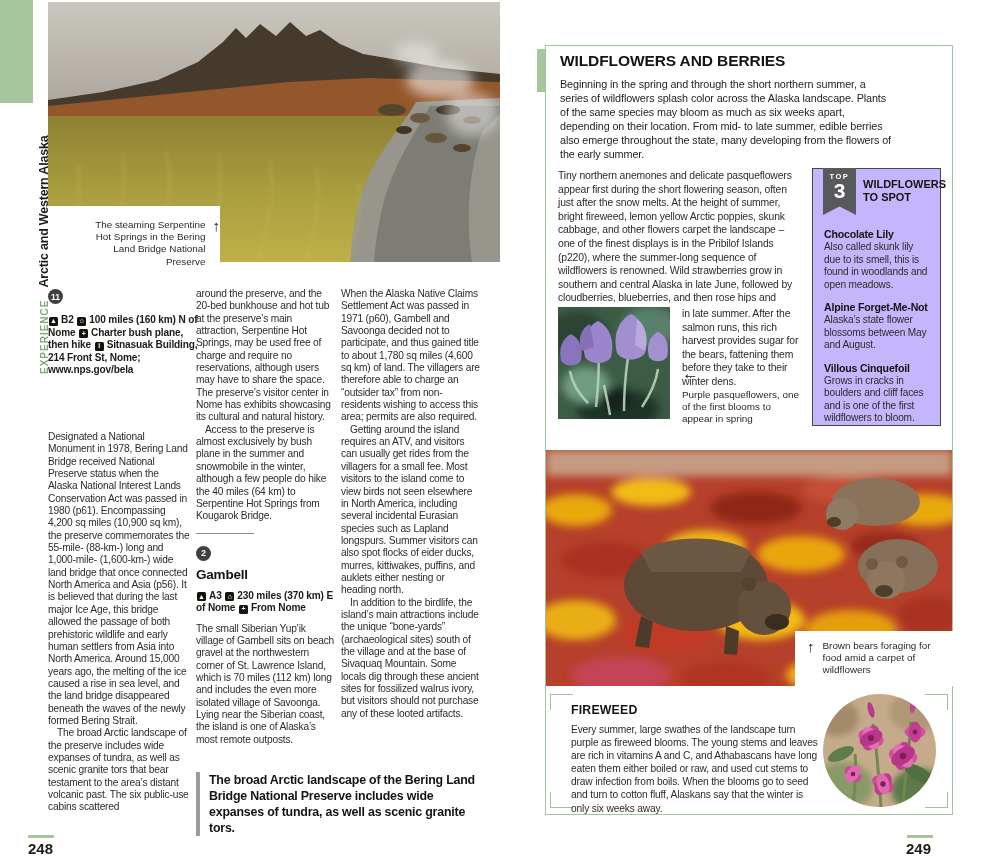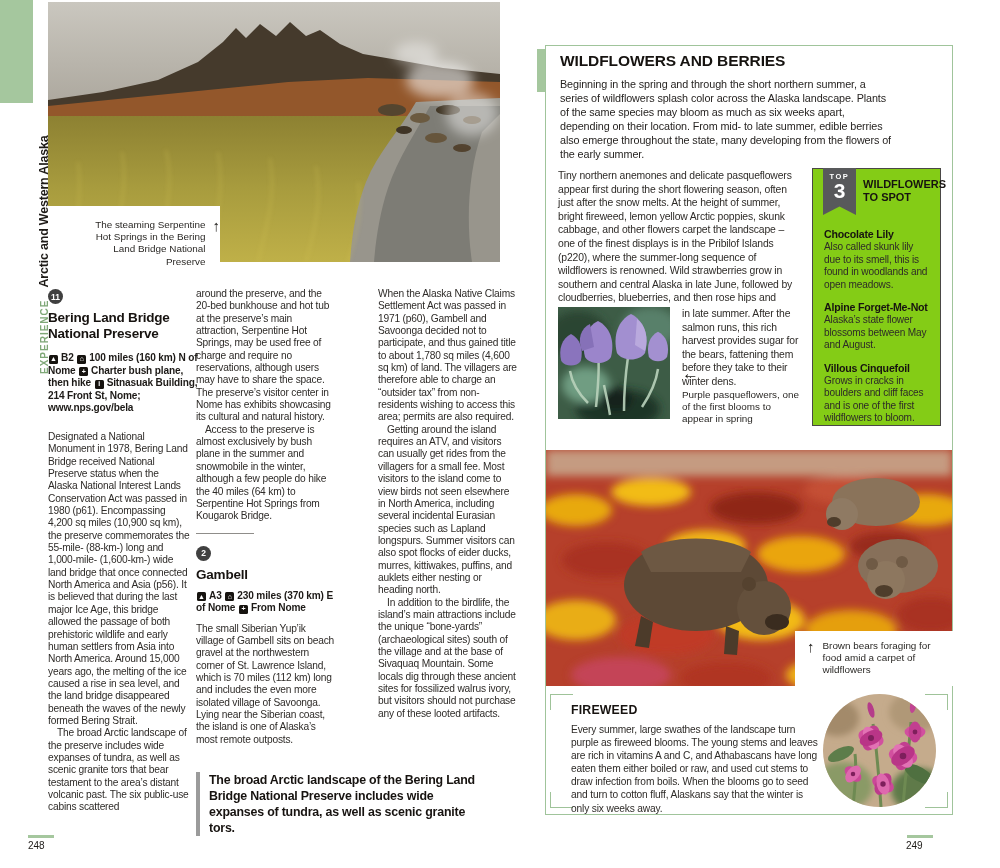--- a/index.html
+++ b/index.html
@@ -29,49 +29,49 @@
   .info{font-size:10.1px;font-weight:bold;line-height:12.6px;color:#1d1a17;letter-spacing:-0.15px;}
   .info-ic{display:inline-flex;width:9px;height:9px;background:#16130f;color:#fff;border-radius:1.5px;
            font-size:7px;font-weight:bold;align-items:center;justify-content:center;
            margin:0 3px 0 1px;vertical-align:0px;font-style:normal;}
   .entry11{left:48px;top:289px;width:152px;}
   .col{font-size:10.2px;line-height:12.35px;letter-spacing:-0.18px;color:#2e2b28;}
   .col p{margin:0;}
   .col p.ind{text-indent:9px;}
   .col1{left:48px;top:431px;width:142px;}
   .col2{left:196px;top:288px;width:139px;}
-  .col3{left:341px;top:288px;width:140px;margin-left:37px;}
+  .col3{left:341px;top:288px;width:140px;}
   .divider{border:none;border-top:1px solid #8f8d8a;width:58px;margin:10px 0 12px 0;}
   .col2 .badge{margin:2px 0 0 0;}
   .col2 .entry-head{margin-top:6px;}
   .col2 .info{margin:0 0 8px 0;}
 
   .pullquote{left:196px;top:772px;width:292px;display:flex;gap:9px;}
   .pq-bar{width:4px;background:#9b9b9b;flex:0 0 4px;}
   .pq-txt{font-size:12.4px;font-weight:bold;line-height:16px;color:#171310;letter-spacing:-0.2px;}
 
   .folio-rule{width:26px;height:3px;background:#a5c79e;}
-  .folio{font-size:10px;font-weight:normal;color:#1d1a17;margin-top:2px;}
+  .folio{font-size:15px;font-weight:bold;color:#1d1a17;margin-top:2px;}
   .folio-left{left:28px;top:835px;}
   .folio-right{left:906px;top:835px;width:27px;text-align:left;}
 
   
   .frame{left:545px;top:45px;width:408px;height:770px;border:1px solid #a0c49b;box-sizing:border-box;}
   .accent{left:537px;top:49px;width:8px;height:43px;background:#a5c79e;}
   .rp-title{left:560px;top:52px;font-size:15.5px;font-weight:bold;color:#161310;letter-spacing:-0.1px;}
   .rp-intro{left:560px;top:77px;width:332px;font-size:10.8px;line-height:14px;
             letter-spacing:-0.1px;color:#272422;}
   .rp-body{font-size:10.4px;line-height:13.6px;letter-spacing:-0.15px;color:#2e2b28;}
   .rp-a{left:558px;top:169px;width:242px;}
   .rp-b{left:682px;top:307px;width:120px;}
   .pasq{left:558px;top:307px;width:112px;height:112px;overflow:hidden;}
   .pasq-arrow{left:682px;top:364px;font-size:17px;color:#1c1a17;}
   .pasq-cap{left:682px;top:389px;width:118px;font-size:9.9px;line-height:12.2px;color:#2b2926;}
 
-  .top3{left:812px;top:168px;width:129px;height:258px;border:1px solid #4a4846;background:#84cc16;box-sizing:border-box;}
+  .top3{left:812px;top:168px;width:129px;height:258px;border:1px solid #4a4846;background:#c4b5fd;box-sizing:border-box;}
   .ribbon{position:absolute;left:10px;top:-1px;width:33px;height:47px;background:#58595b;
           clip-path:polygon(0 0,100% 0,100% 100%,50% 82%,0 100%);
           display:flex;flex-direction:column;align-items:center;color:#fff;}
   .ribbon .r-top{font-size:7.5px;font-weight:bold;letter-spacing:1.5px;margin-top:4px;}
   .ribbon .r-num{font-size:21px;font-weight:bold;line-height:20px;}
   .top3-head{position:absolute;left:50px;top:9px;width:76px;font-size:11px;font-weight:bold;
              line-height:13px;color:#171310;}
   .top3-items{position:absolute;left:11px;top:59px;width:108px;}
   .t3-name{font-size:10.6px;font-weight:bold;color:#171310;letter-spacing:-0.2px;}
   .t3-txt{font-size:10.1px;line-height:12.5px;letter-spacing:-0.15px;color:#2e2b28;margin:1px 0 10px 0;}
@@ -153,21 +153,20 @@
       </g>
     </svg>
   </div>
   <div class="abs hero-cap">
     <span class="cap-txt">The steaming Serpentine Hot Springs in the Bering Land Bridge National Preserve</span>
     <span class="arrow">↑</span>
   </div>
 
   <div class="abs entry11">
     <div class="badge">11</div>
-    <div class="entry-head">Bering Land Bridge National Preserve</div>
     <p class="info"><span class="info-ic">▲</span>B2 <span class="info-ic">⌂</span>100 miles (160 km) N of Nome <span class="info-ic">+</span>Charter bush plane, then hike <span class="info-ic">i</span>Sitnasuak Building, 214 Front St, Nome; www.nps.gov/bela </p>
   </div>
 
   <div class="abs col col1">
     <p>Designated a National Monument in 1978, Bering Land Bridge received National Preserve status when the Alaska National Interest Lands Conservation Act was passed in 1980 (p61). Encompassing 4,200 sq miles (10,900 sq km), the preserve commemorates the 55-mile- (88-km-) long and 1,000-mile- (1,600-km-) wide land bridge that once connected North America and Asia (p56). It is believed that during the last major Ice Age, this bridge allowed the passage of both prehistoric wildlife and early human settlers from Asia into North America. Around 15,000 years ago, the melting of the ice caused a rise in sea level, and the land bridge disappeared beneath the waves of the newly formed Bering Strait.</p>
     <p class="ind">The broad Arctic landscape of the preserve includes wide expanses of tundra, as well as scenic granite tors that bear testament to the area’s distant volcanic past. The six public-use cabins scattered</p>
   </div>
 
   <div class="abs col col2">
     <p>around the preserve, and the 20-bed bunkhouse and hot tub at the preserve’s main attraction, Serpentine Hot Springs, may be used free of charge and require no reservations, although users may have to share the space. The preserve’s visitor center in Nome has exhibits showcasing its cultural and natural history.</p>

